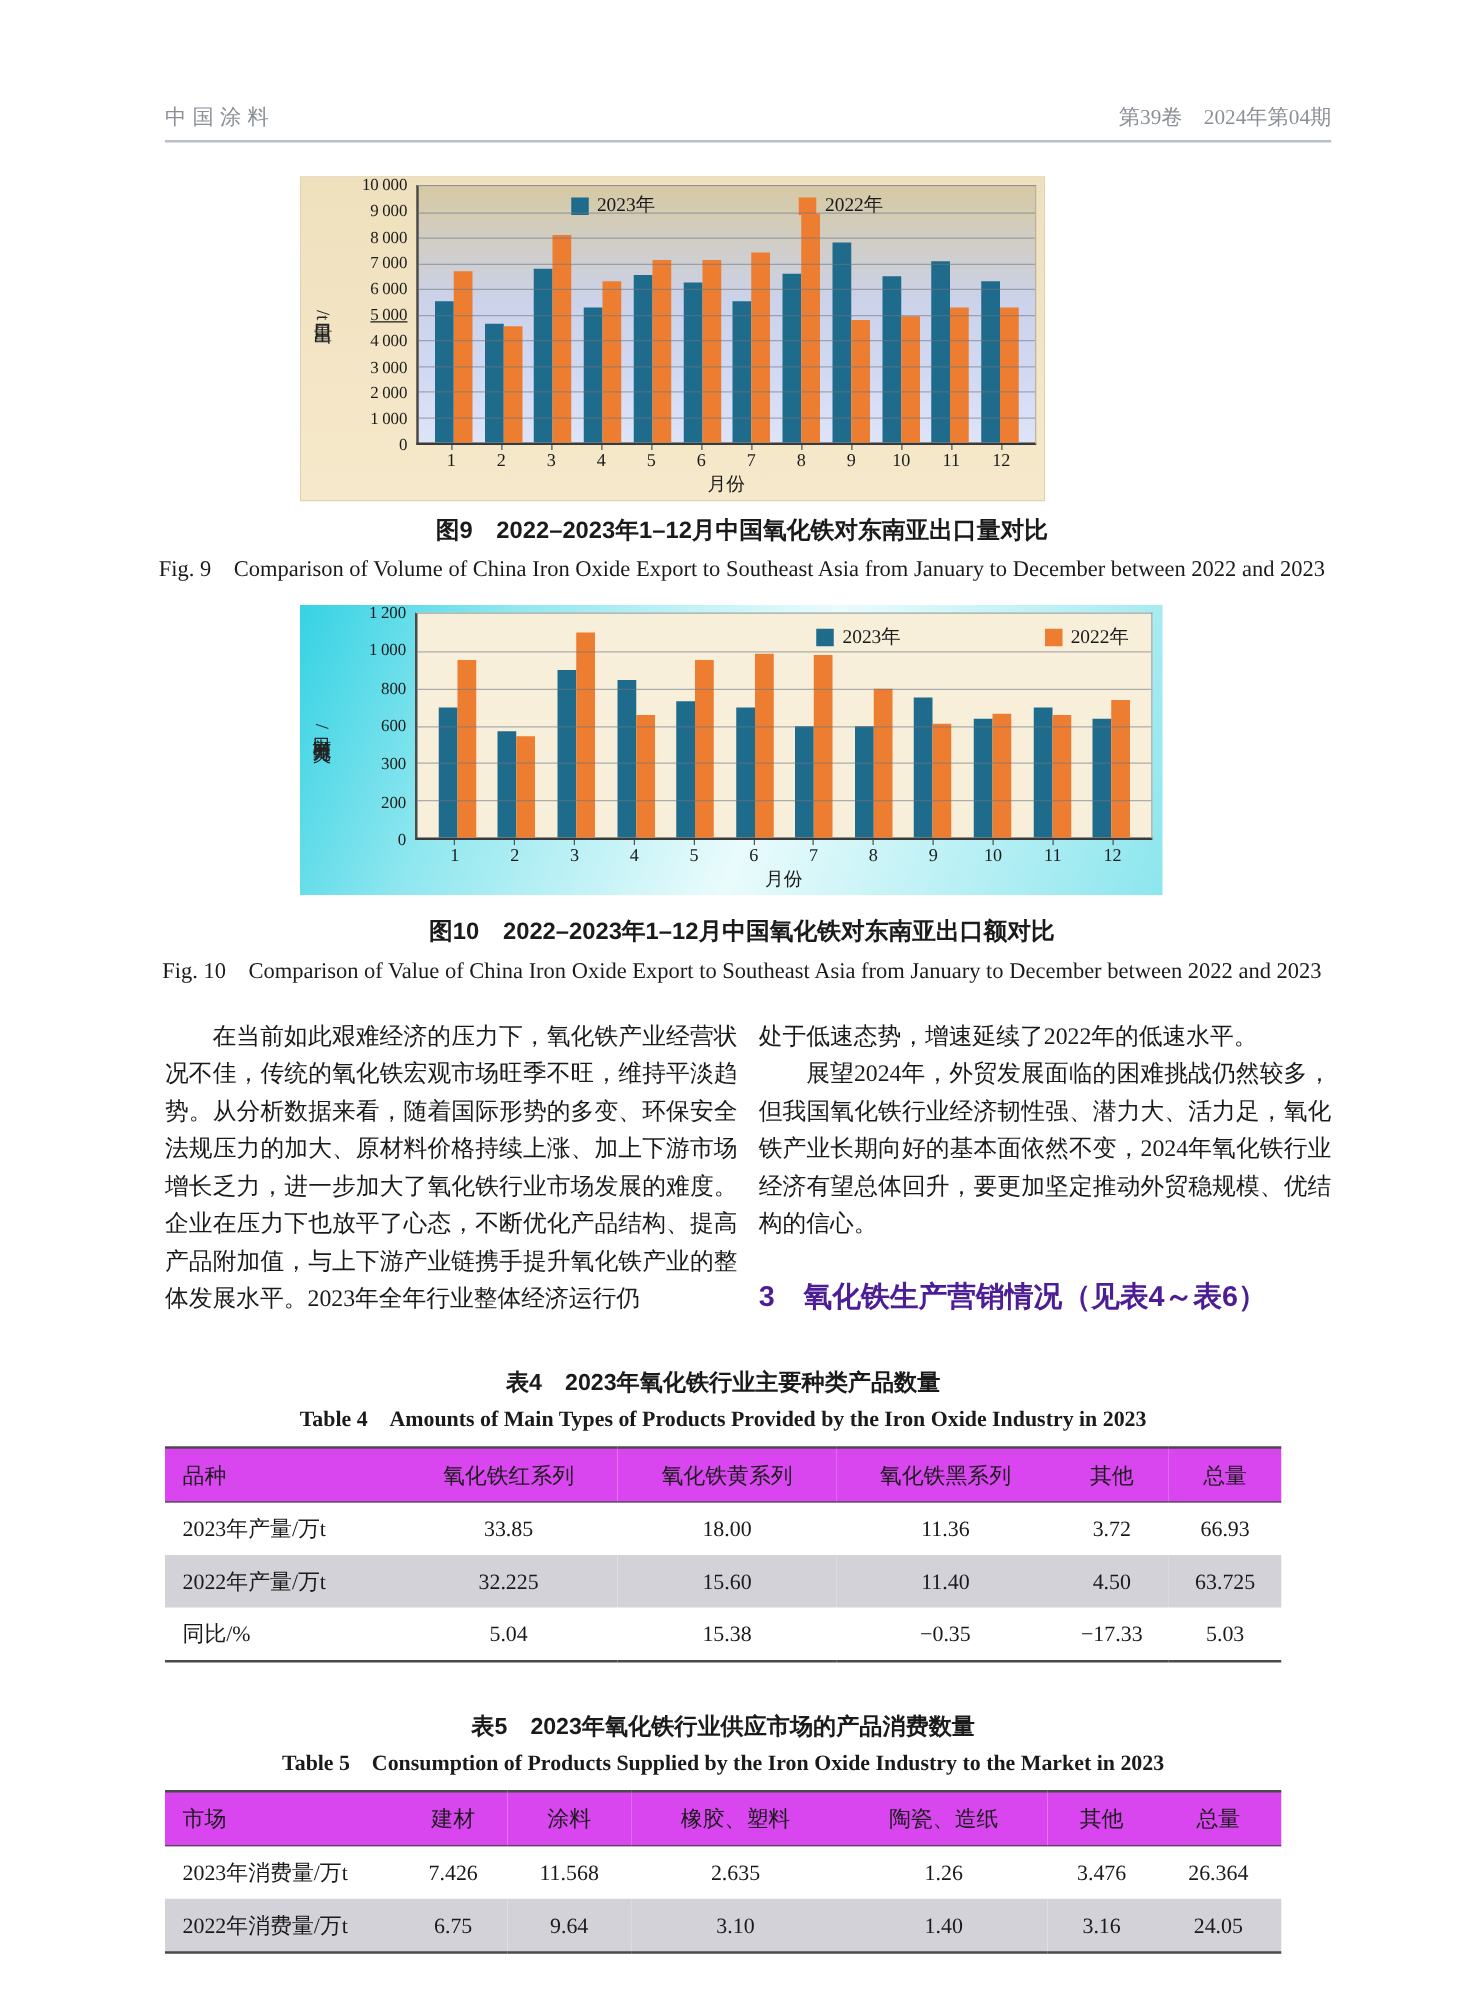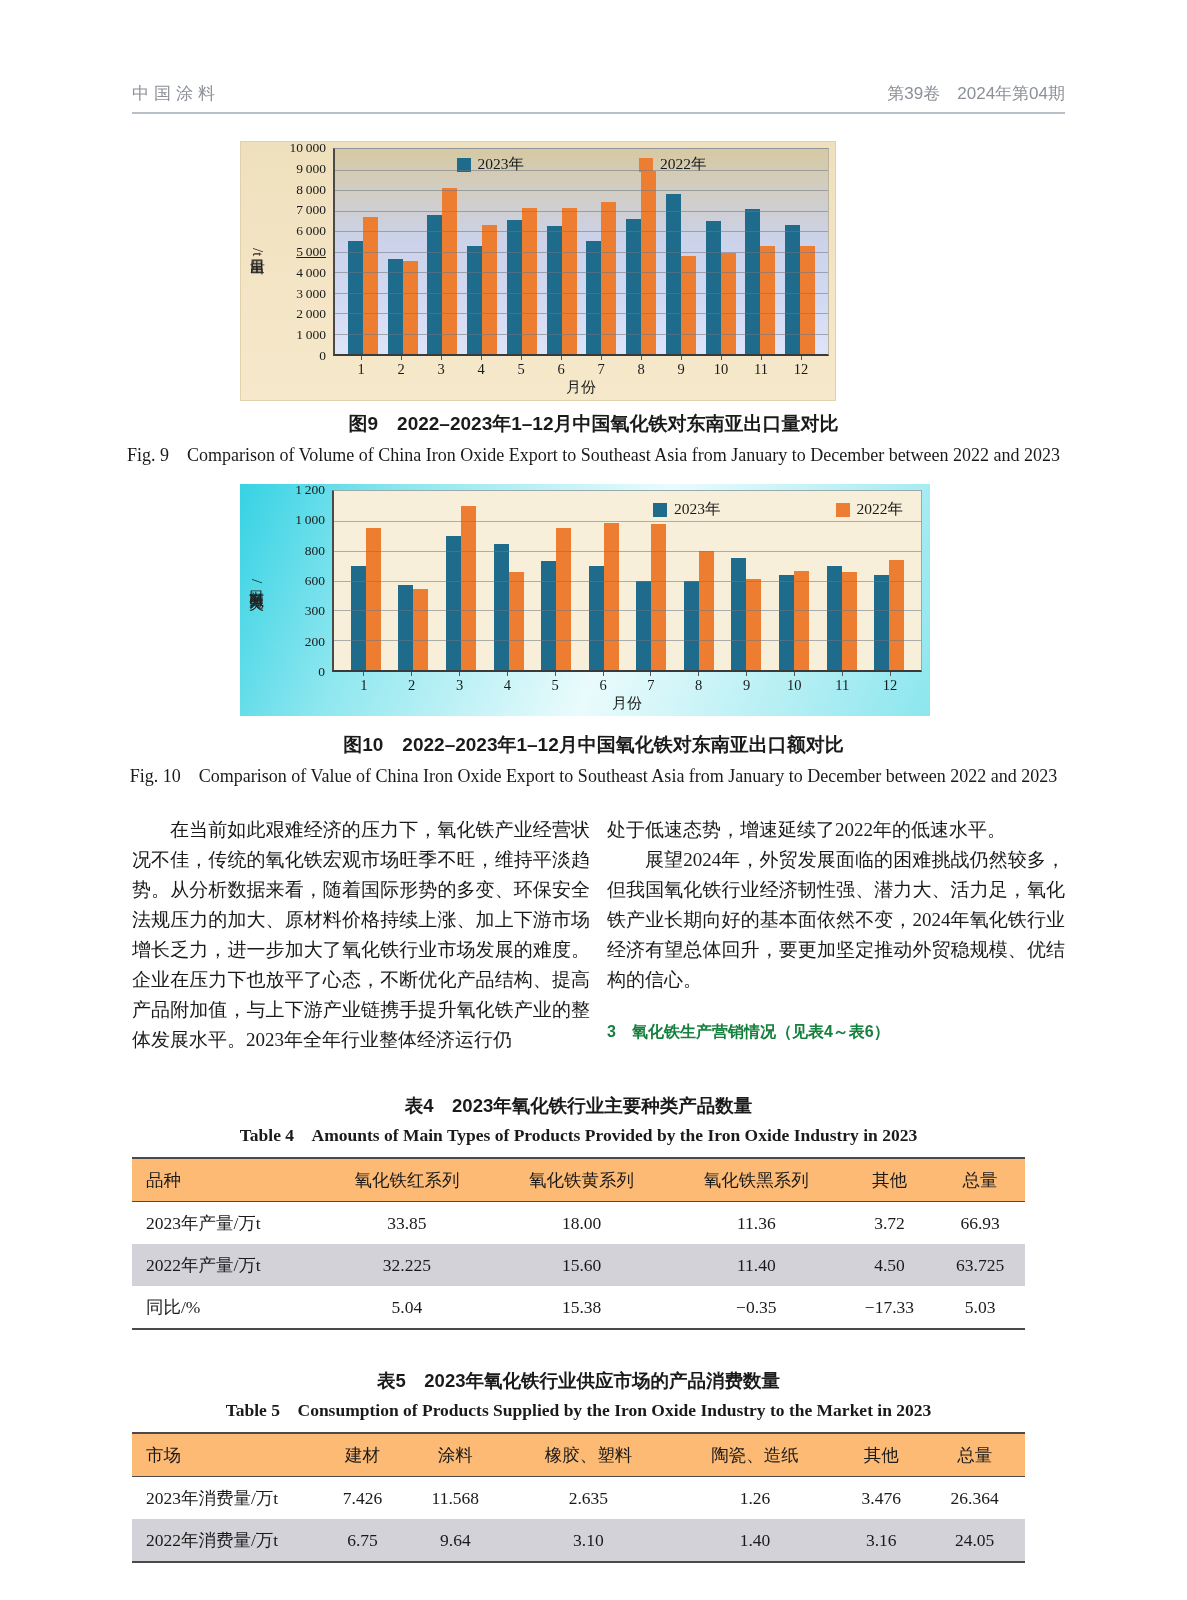--- a/index.html
+++ b/index.html
@@ -3,21 +3,21 @@
 <meta charset="utf-8">
 <style>
   * { margin:0; padding:0; box-sizing:border-box; }
   html,body { background:#ffffff; }
   body { font-family:"Liberation Serif","DejaVu Serif",serif; color:#1a1a1a; }
   .page { position:relative; width:1187px; height:1600px; margin:0 auto; background:#fff; overflow:hidden; }
 
   
   .pg-header { display:flex; justify-content:space-between; align-items:flex-end;
     margin:82px 122px 0 132px; padding-bottom:7px; border-bottom:2px solid #b9bfc6;
-    color:#8b9097; font-size:17px; font-family:Liberation Sans, sans-serif; }
+    color:#8b9097; font-size:17px; font-family:Liberation Serif, serif; }
   .pg-header .journal { letter-spacing:5px; }
 
   
   .chart-panel { position:relative; }
   .chart1 { margin:27px 0 0 240px; width:596px; height:260px;
     background:linear-gradient(#efe0bd,#f6e9cb); border:1px solid #e2d2ac; padding:6px 6px 2px 4px; }
   .chart2 { margin:16px 0 16px 240px; width:690px; height:232px;
     background:linear-gradient(112deg,#36d2e4 0%,#8fe7ef 22%,#eafbfc 55%,#8ce6ee 100%); padding:6px 8px 2px 4px; }
   .chart-grid { display:grid; width:100%; height:100%;
     grid-template-columns:24px 64px 1fr; grid-template-rows:1fr 22px 20px; }
@@ -46,28 +46,28 @@
   .fig-caption { text-align:center; margin-top:10px; }
   .cap-zh { font-family:"Liberation Sans","DejaVu Sans",sans-serif; font-weight:bold; font-size:19px; }
   .cap-en { font-weight:normal; font-size:18px; line-height:1.45; max-width:950px; margin:5px auto 0; }
 
   
   .columns { display:flex; gap:17px; margin:26px 122px 0 132px; }
   .col { width:50%; }
   .col p { font-size:19px; line-height:1.58; text-align:justify; text-indent:2em; }
   .col p.cont { text-indent:0; }
   .section-heading { margin-top:27px; font-family:"Liberation Sans","DejaVu Sans",sans-serif;
-    font-weight:bold; font-size:16px; color:#15803d; }
+    font-weight:bold; font-size:23px; color:#4c1d95; }
 
   
   .table-block { margin:38px 162px 0 132px; }
   .tbl-cap-zh { text-align:center; font-family:"Liberation Sans","DejaVu Sans",sans-serif; font-weight:bold; font-size:18.5px; }
   .tbl-cap-en { text-align:center; font-weight:bold; font-size:17.5px; margin-top:5px; }
   table { width:100%; border-collapse:collapse; margin-top:10px; font-size:17.5px; }
-  thead tr { background:#fdba74; }
+  thead tr { background:#d946ef; }
   table th { font-weight:normal; }
   th, td { padding:9px 6px; text-align:center; }
   th.first, td.first { text-align:left; padding-left:14px; width:21%; }
   table { border-top:2px solid #4a4a4a; }
   thead tr { border-bottom:1.5px solid #4a4a4a; }
   tbody tr:nth-child(2) { background:#d3d2d9; }
   tbody tr:last-child { border-bottom:2px solid #4a4a4a; }
 </style>
 </head>
 <body>

